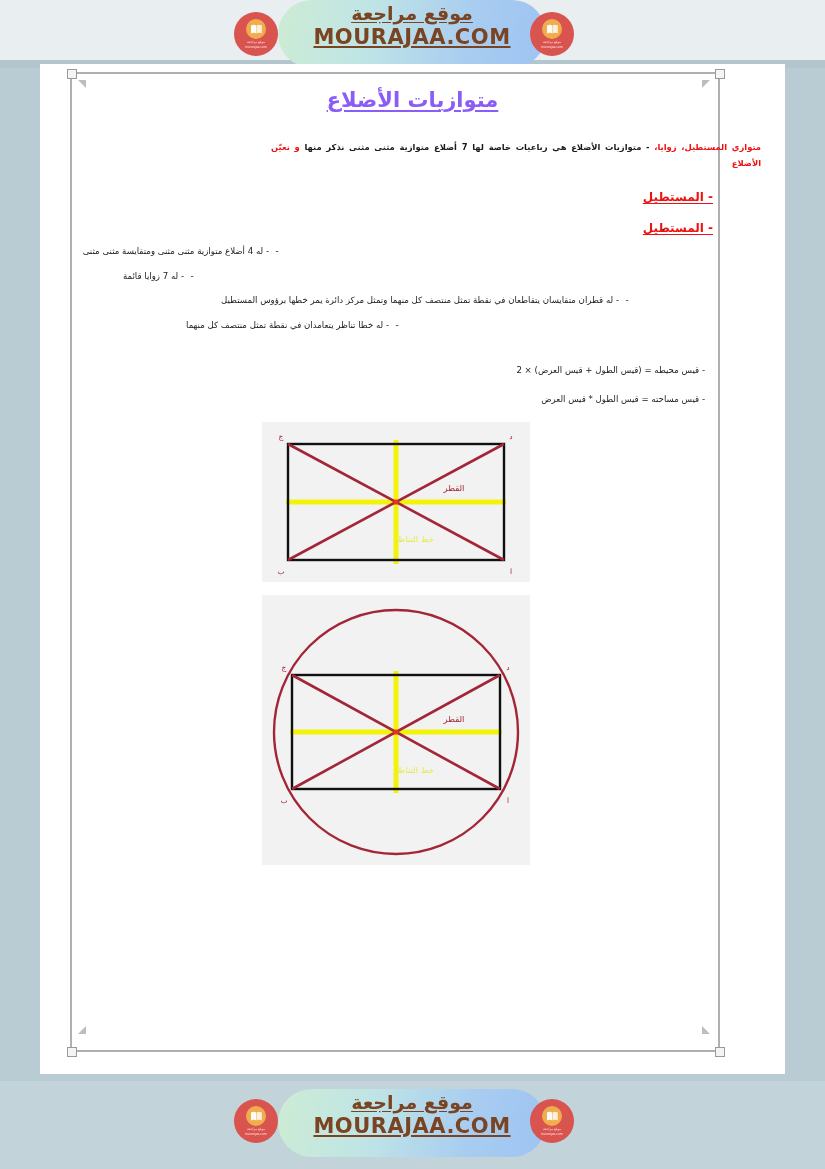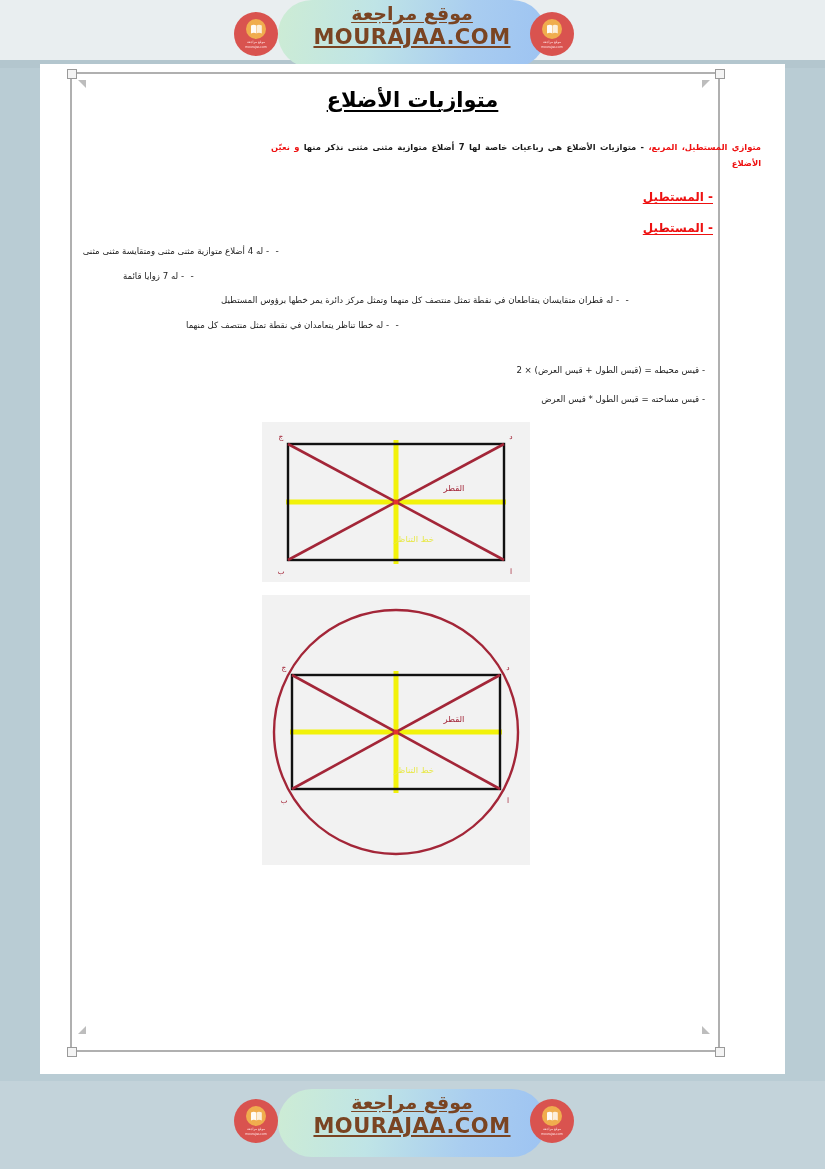--- a/index.html
+++ b/index.html
@@ -147,21 +147,21 @@
   }
 
   .title {
     position: absolute;
     top: 24px;
     left: 0;
     width: 745px;
     text-align: center;
     font-size: 21px;
     font-weight: bold;
-    color: #000000;
+    color: #8b5cf6;
     text-decoration: underline;
     text-underline-offset: 3px;
   }
 
   .intro {
     position: absolute;
     top: 76px;
     right: 24px;
     width: 490px;
     font-size: 8.4px;
@@ -302,21 +302,21 @@
     <div class="frame-tri" style="left:38px;  top:962px; border-left:8px solid transparent;  border-bottom:8px solid #bdbdbd;"></div>
     <div class="frame-tri" style="left:662px; top:962px; border-right:8px solid transparent; border-bottom:8px solid #bdbdbd;"></div>
 
     <div id="doc">
 
       <div class="title">متوازيات الأضلاع</div>
 
       <div class="intro">
         <span class="hl">متوازي</span>
         <span class="hl">المستطيل،</span>
-        <span class="hl">المربع،</span>
+        <span class="hl">زوايا،</span>
         <span>- متوازيات الأضلاع هي رباعيات خاصة لها 7 أضلاع متوازية مثنى مثنى نذكر منها</span>
         <span class="hl">و نعيّن الأضلاع</span>
       </div>
 
       <div class="subhead s1">- المستطيل</div>
       <div class="subhead s2">- المستطيل</div>
       <div class="subhead-dash">-</div>
 
       <div class="bullets">
 

